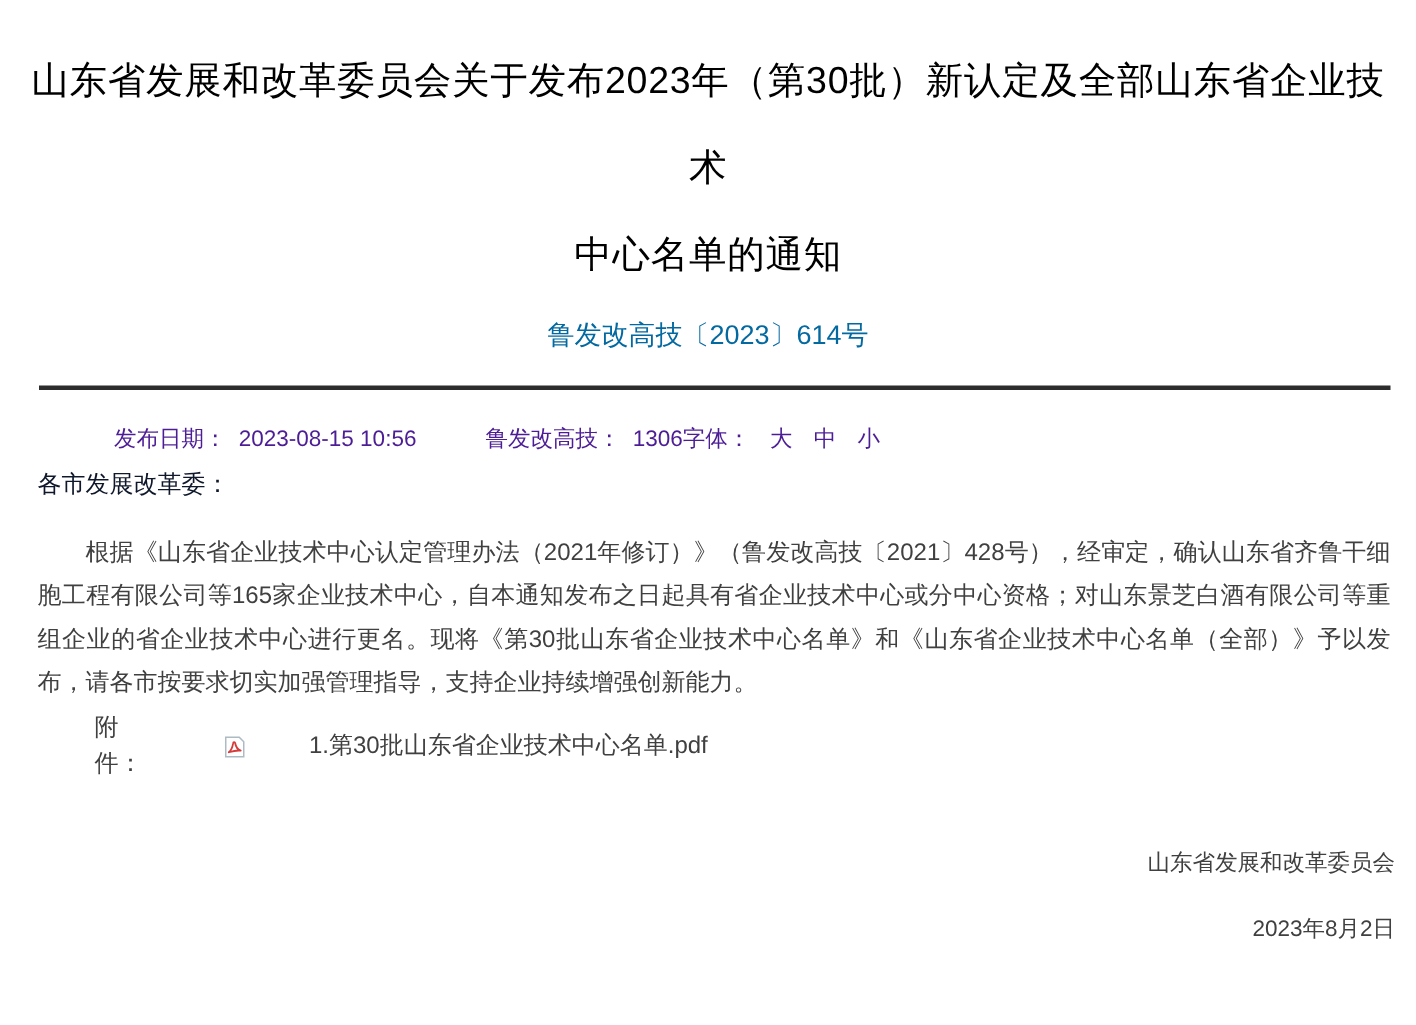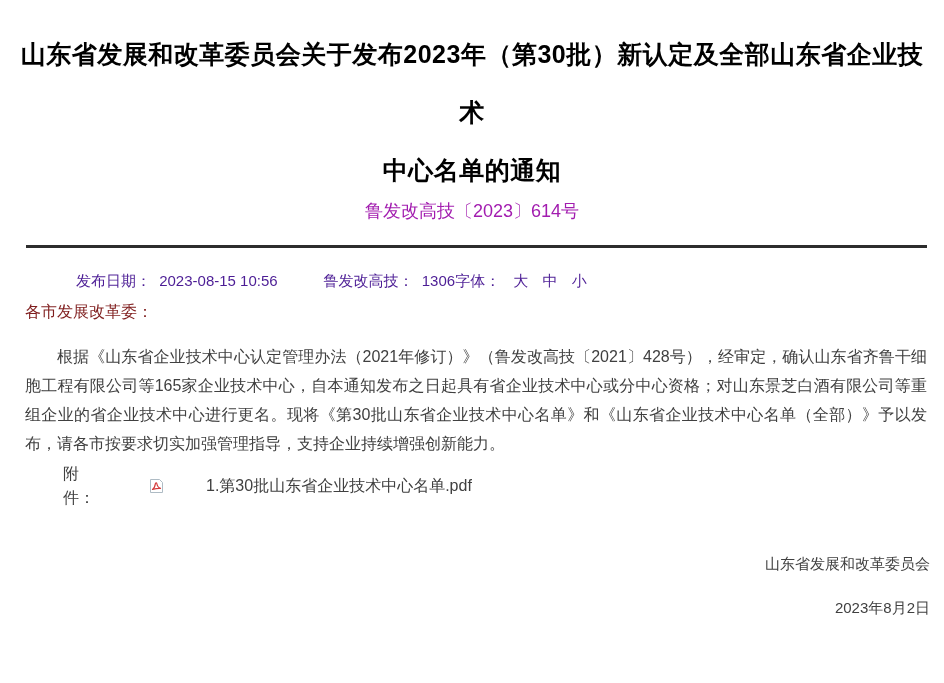--- a/index.html
+++ b/index.html
@@ -10,30 +10,30 @@
     overflow: hidden;
     font-family: "Liberation Sans", "DejaVu Sans", sans-serif;
     color: #404040;
   }
   .page { width: 944px; height: 683px; background: #fff; }
 
   .title {
     margin: 25px 12px 0 12px;
     text-align: center;
     font-size: 25px;
-    font-weight: bold;
+    font-weight: normal;
     color: #000000;
     line-height: 58px;
     letter-spacing: 0.5px;
   }
   .doc-number {
-    margin-top: 0;
+    margin-top: 12px;
     text-align: center;
     font-size: 18px;
-    color: #a21caf;
+    color: #0369a1;
     line-height: 24px;
   }
   .divider {
     margin: 22px 17px 0 26px;
     height: 3px;
     background: #2d2d2d;
   }
   .meta {
     margin: 23px 17px 0 26px;
     padding-left: 50px;
@@ -45,21 +45,21 @@
   }
   .meta .group { white-space: nowrap; }
   .meta .gap-a { margin-left: 46px; }
   .meta .gap-b { }
   .meta .label { margin-right: 4px; }
   .font-option { margin: 0 5px; cursor: pointer; }
   .salutation {
     margin: 11px 17px 0 25px;
     font-size: 16px;
     line-height: 20px;
-    color: #7f1d1d;
+    color: #0f172a;
   }
   .paragraph {
     margin: 20px 17px 4px 25px;
     font-size: 16px;
     line-height: 29px;
     color: #404040;
     text-indent: 2em;
     text-align: justify;
   }
   .attachments {

